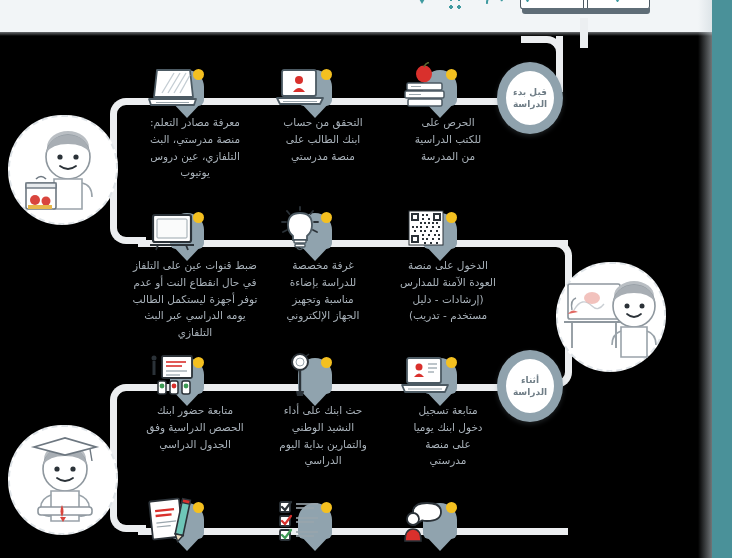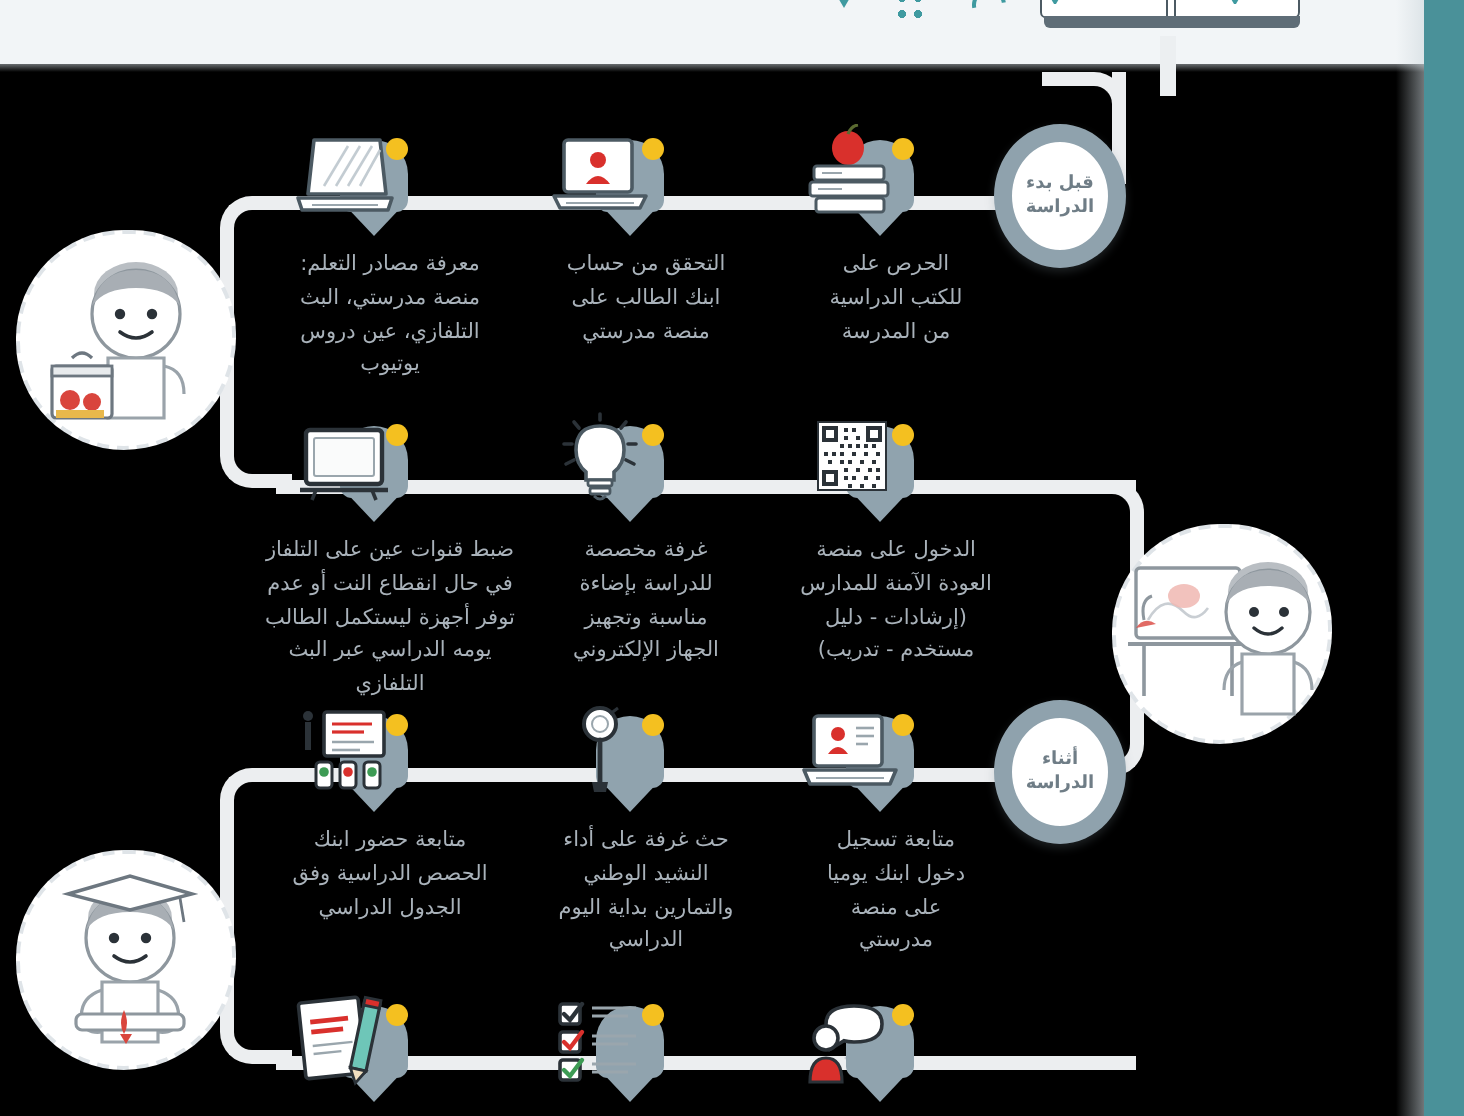--- a/index.html
+++ b/index.html
@@ -196,21 +196,21 @@
     z-index: 4;
   }
   .node .glyph {
     position: absolute;
     left: 14px; top: 0;
     width: 56px; height: 52px;
     z-index: 3;
   }
   .node .cap {
     position: absolute;
-    top: 62px; left: 0;
+    top: 52px; left: 0;
     width: 130px;
     direction: rtl;
     text-align: center;
     font-size: 10.5px;
     line-height: 1.6;
     color: #a9b2ba;
   }
 
   
   .char {
@@ -481,21 +481,21 @@
     <div class="pin"></div>
     <div class="dot"></div>
     <svg class="glyph" viewBox="0 0 56 52">
       <circle cx="28" cy="12" r="8" fill="#fff" stroke="#2b3238" stroke-width="2"></circle>
       <circle cx="28" cy="12" r="4" fill="#fff" stroke="#9aa6ad" stroke-width="1"></circle>
       <path d="M28 20 l0 22" stroke="#2b3238" stroke-width="2.4" stroke-linecap="round"></path>
       <path d="M24 41 h8 l-1 5 h-6 z" fill="#2b3238"></path>
       <line x1="33" y1="7" x2="37" y2="4" stroke="#2b3238" stroke-width="1.5"></line>
     </svg>
     <div class="cap" style="width:146px; left:-8px;">
-      <div>حث غرفة على أداء</div>
+      <div>حث ابنك على أداء</div>
       <div>النشيد الوطني</div>
       <div>والتمارين بداية اليوم</div>
       <div>الدراسي</div>
     </div>
   </div>
 
   <div class="node" style="left:130px; top:350px;">
     <div class="pin"></div>
     <div class="dot"></div>
     <svg class="glyph" viewBox="0 0 56 52">

